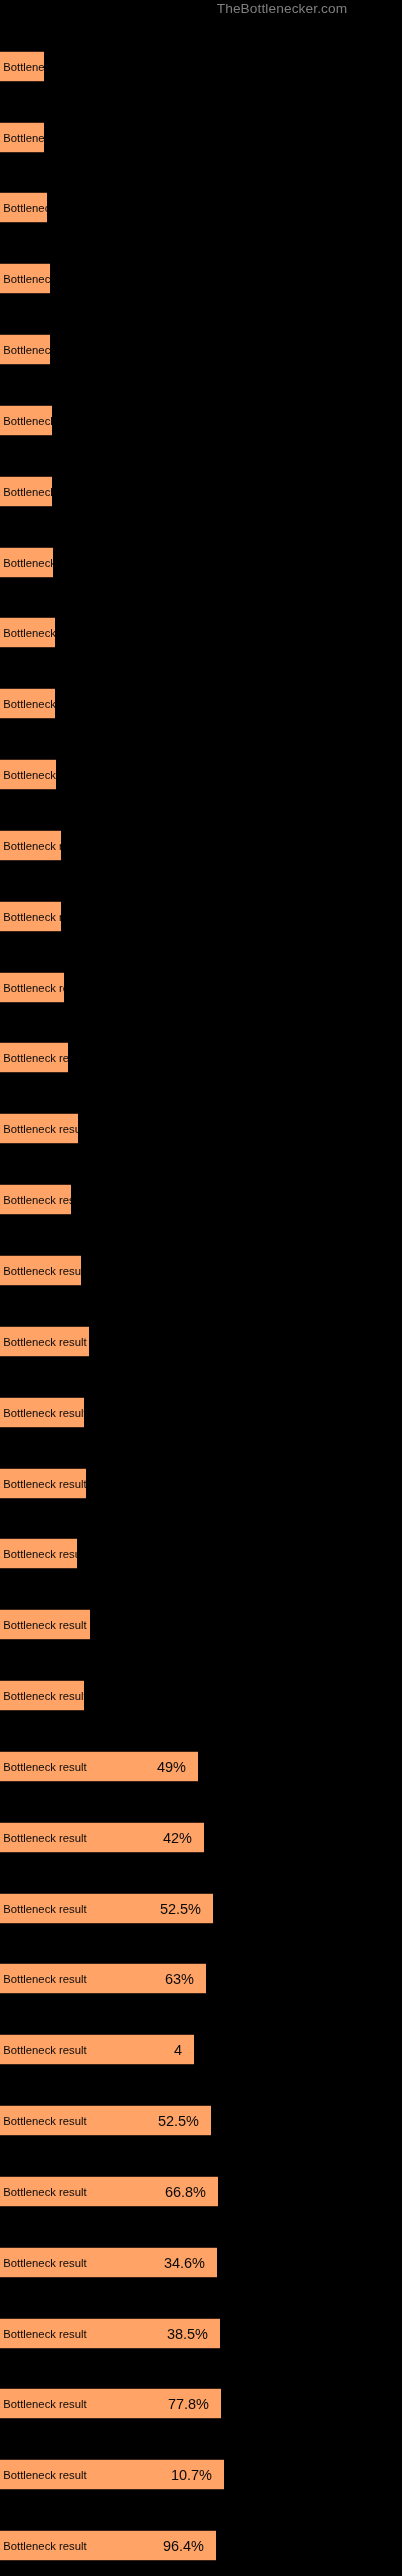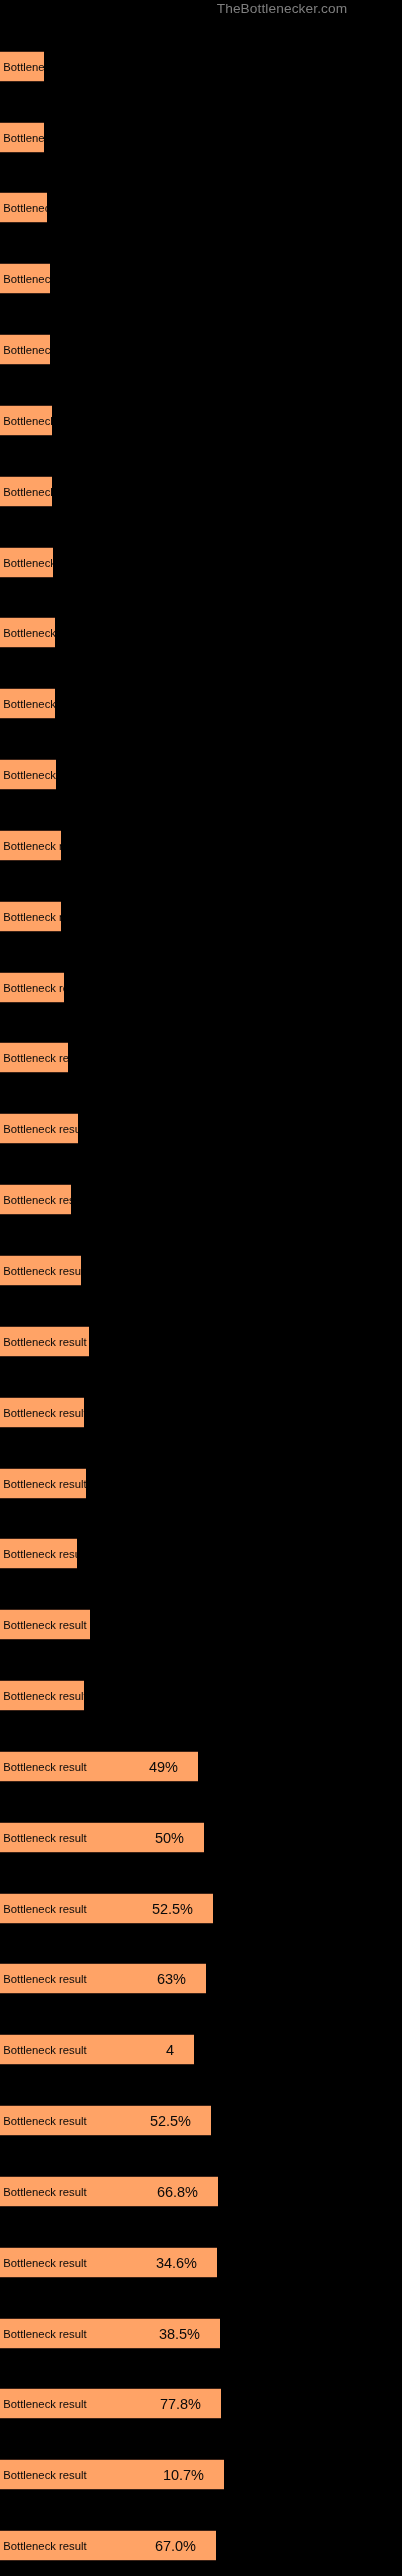--- a/index.html
+++ b/index.html
@@ -57,21 +57,21 @@
     left: 3.2px;
     top: 0;
     height: 31px;
     line-height: 31px;
     font-size: 11.3px;
     color: #0a0a0a;
     white-space: nowrap;
   }
   .bar-value {
     position: absolute;
-    right: 20px;
+    right: 12px;
     top: 0;
     height: 31px;
     line-height: 31px;
     font-size: 14.5px;
     color: #0a0a0a;
     white-space: nowrap;
   }
 </style>
 </head>
 <body>
@@ -152,21 +152,21 @@
       </div>
       <div class="bar-row" style="top: 1680px; left: 0px; width: 84px; background: rgb(255, 163, 102);">
         <span class="bar-label">Bottleneck result</span>
       </div>
       <div class="bar-row" style="top: 1751px; left: 0px; width: 198px; background: rgb(255, 163, 102);">
         <span class="bar-label">Bottleneck result</span>
         <span class="bar-value">49%</span>
       </div>
       <div class="bar-row" style="top: 1822px; left: 0px; width: 204px; background: rgb(255, 163, 102);">
         <span class="bar-label">Bottleneck result</span>
-        <span class="bar-value">50%</span>
+        <span class="bar-value">42%</span>
       </div>
       <div class="bar-row" style="top: 1893px; left: 0px; width: 213px; background: rgb(255, 163, 102);">
         <span class="bar-label">Bottleneck result</span>
         <span class="bar-value">52.5%</span>
       </div>
       <div class="bar-row" style="top: 1963px; left: 0px; width: 206px; background: rgb(255, 163, 102);">
         <span class="bar-label">Bottleneck result</span>
         <span class="bar-value">63%</span>
       </div>
       <div class="bar-row" style="top: 2034px; left: 0px; width: 194px; background: rgb(255, 163, 102);">
@@ -192,18 +192,18 @@
       <div class="bar-row" style="top: 2388px; left: 0px; width: 221px; background: rgb(255, 163, 102);">
         <span class="bar-label">Bottleneck result</span>
         <span class="bar-value">77.8%</span>
       </div>
       <div class="bar-row" style="top: 2459px; left: 0px; width: 224px; background: rgb(255, 163, 102);">
         <span class="bar-label">Bottleneck result</span>
         <span class="bar-value">10.7%</span>
       </div>
       <div class="bar-row" style="top: 2530px; left: 0px; width: 216px; background: rgb(255, 163, 102);">
         <span class="bar-label">Bottleneck result</span>
-        <span class="bar-value">67.0%</span>
+        <span class="bar-value">96.4%</span>
       </div>
     </div>
 
 </div>
 
 
 </body></html>

